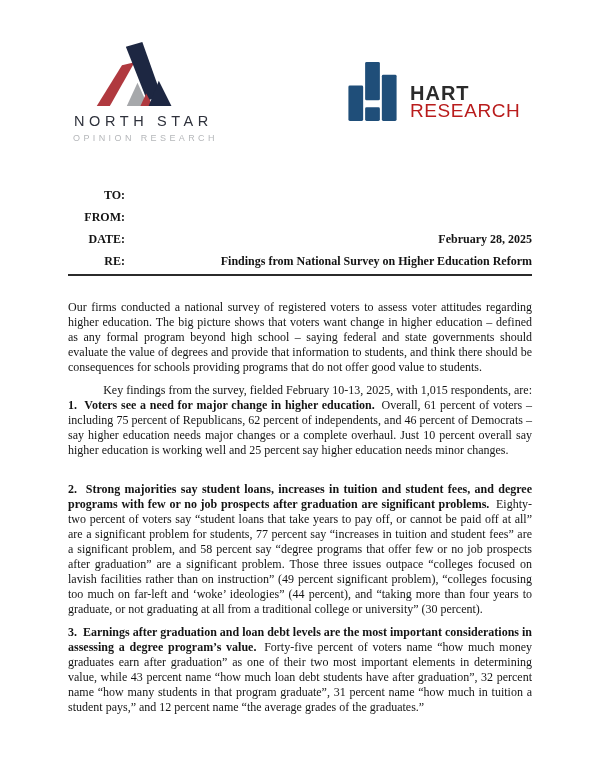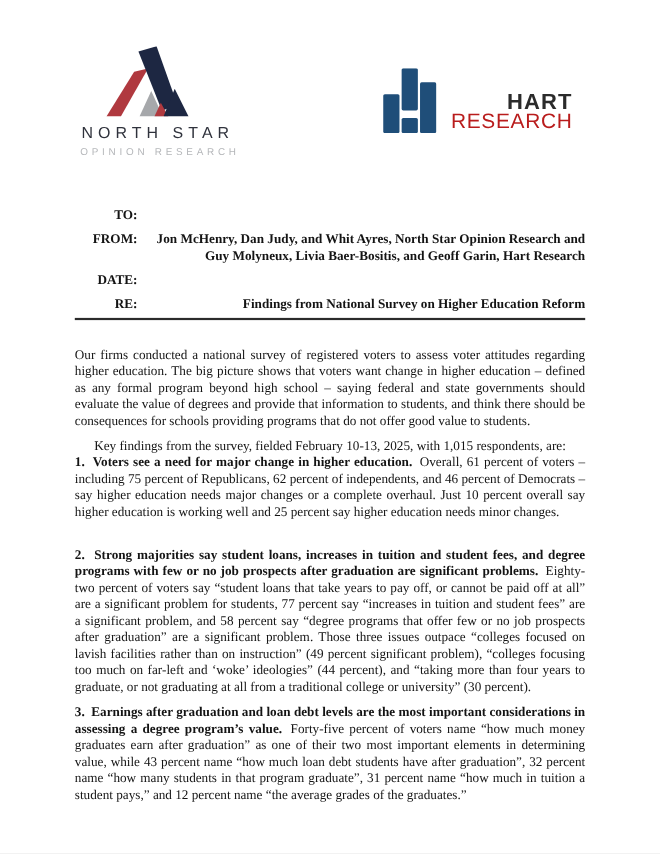--- a/index.html
+++ b/index.html
@@ -18,21 +18,21 @@
 
   
   .logos { position: relative; height: 106px; }
   .ns-logo { position: absolute; left: 2px; top: 0; width: 134px; text-align: center; font-family: "Liberation Sans", sans-serif; }
   .ns-mark { display: block; margin: 0 auto 7px auto; }
   .ns-title { font-size: 14.5px; letter-spacing: 4.6px; color: #2f323c; white-space: nowrap; margin-left: 4px; }
   .ns-sub { font-size: 9px; letter-spacing: 3.4px; color: #b5b7ba; white-space: nowrap; margin-top: 4px; margin-left: 3px; }
 
   .hart-logo { position: absolute; left: 280px; top: 20px; display: flex; align-items: flex-start; font-family: "Liberation Sans", sans-serif; }
   .hart-text { margin-left: 13px; margin-top: 23px; line-height: 17px; }
-  .hart-title { font-size: 20px; font-weight: bold; letter-spacing: 1px; color: #2b2b2b; text-align: right; }
+  .hart-title { font-size: 20px; font-weight: bold; letter-spacing: 1px; color: #2b2b2b; }
   .hart-sub { font-size: 19px; letter-spacing: 0.6px; color: #b91c1c; }
 
   
   .memo-header {
     margin-top: 40px;
     border-bottom: 2px solid #2b2b2b;
     padding-bottom: 5px;
     font-weight: bold;
     font-size: 12px;
     line-height: 15px;
@@ -42,21 +42,21 @@
   .memo-row:last-child { margin-bottom: 0; }
 
   
   .body p {
     margin: 0;
     font-size: 12px;
     line-height: 15px;
     text-align: justify;
   }
   p.intro { margin-top: 24px; }
-  p.keyline { margin-top: 8px; text-align: center; }
+  p.keyline { margin-top: 8px; text-align: right; }
   p.finding-1 { }
   p.finding-2 { margin-top: 24px; }
   p.finding-3 { margin-top: 8px; }
   .b { font-weight: bold; padding-right: 3px; }
 </style>
 </head>
 <body>
 
 <div class="page">
 
@@ -88,24 +88,24 @@
     </div>
 
   </header>
 
   <section class="memo-header">
     <div class="memo-row">
       <div class="memo-label">TO:</div>
     </div>
     <div class="memo-row">
       <div class="memo-label">FROM:</div>
-      <div class="memo-value">Jon McHenry, Dan Judy, and Whit Ayres, North Star Opinion Research and Guy Molyneux, Livia Baer-Bositis, and Geoff Garin, Hart Research</div>
     </div>
     <div class="memo-row">
       <div class="memo-label">DATE:</div>
+      <div class="memo-value">February 28, 2025</div>
     </div>
     <div class="memo-row">
       <div class="memo-label">RE:</div>
       <div class="memo-value">Findings from National Survey on Higher Education Reform</div>
     </div>
   </section>
 
   <main class="body">
     <p class="intro">Our firms conducted a national survey of registered voters to assess voter attitudes regarding higher education.  The big picture shows that voters want change in higher education – defined as any formal program beyond high school – saying federal and state governments should evaluate the value of degrees and provide that information to students, and think there should be consequences for schools providing programs that do not offer good value to students.</p>
 

